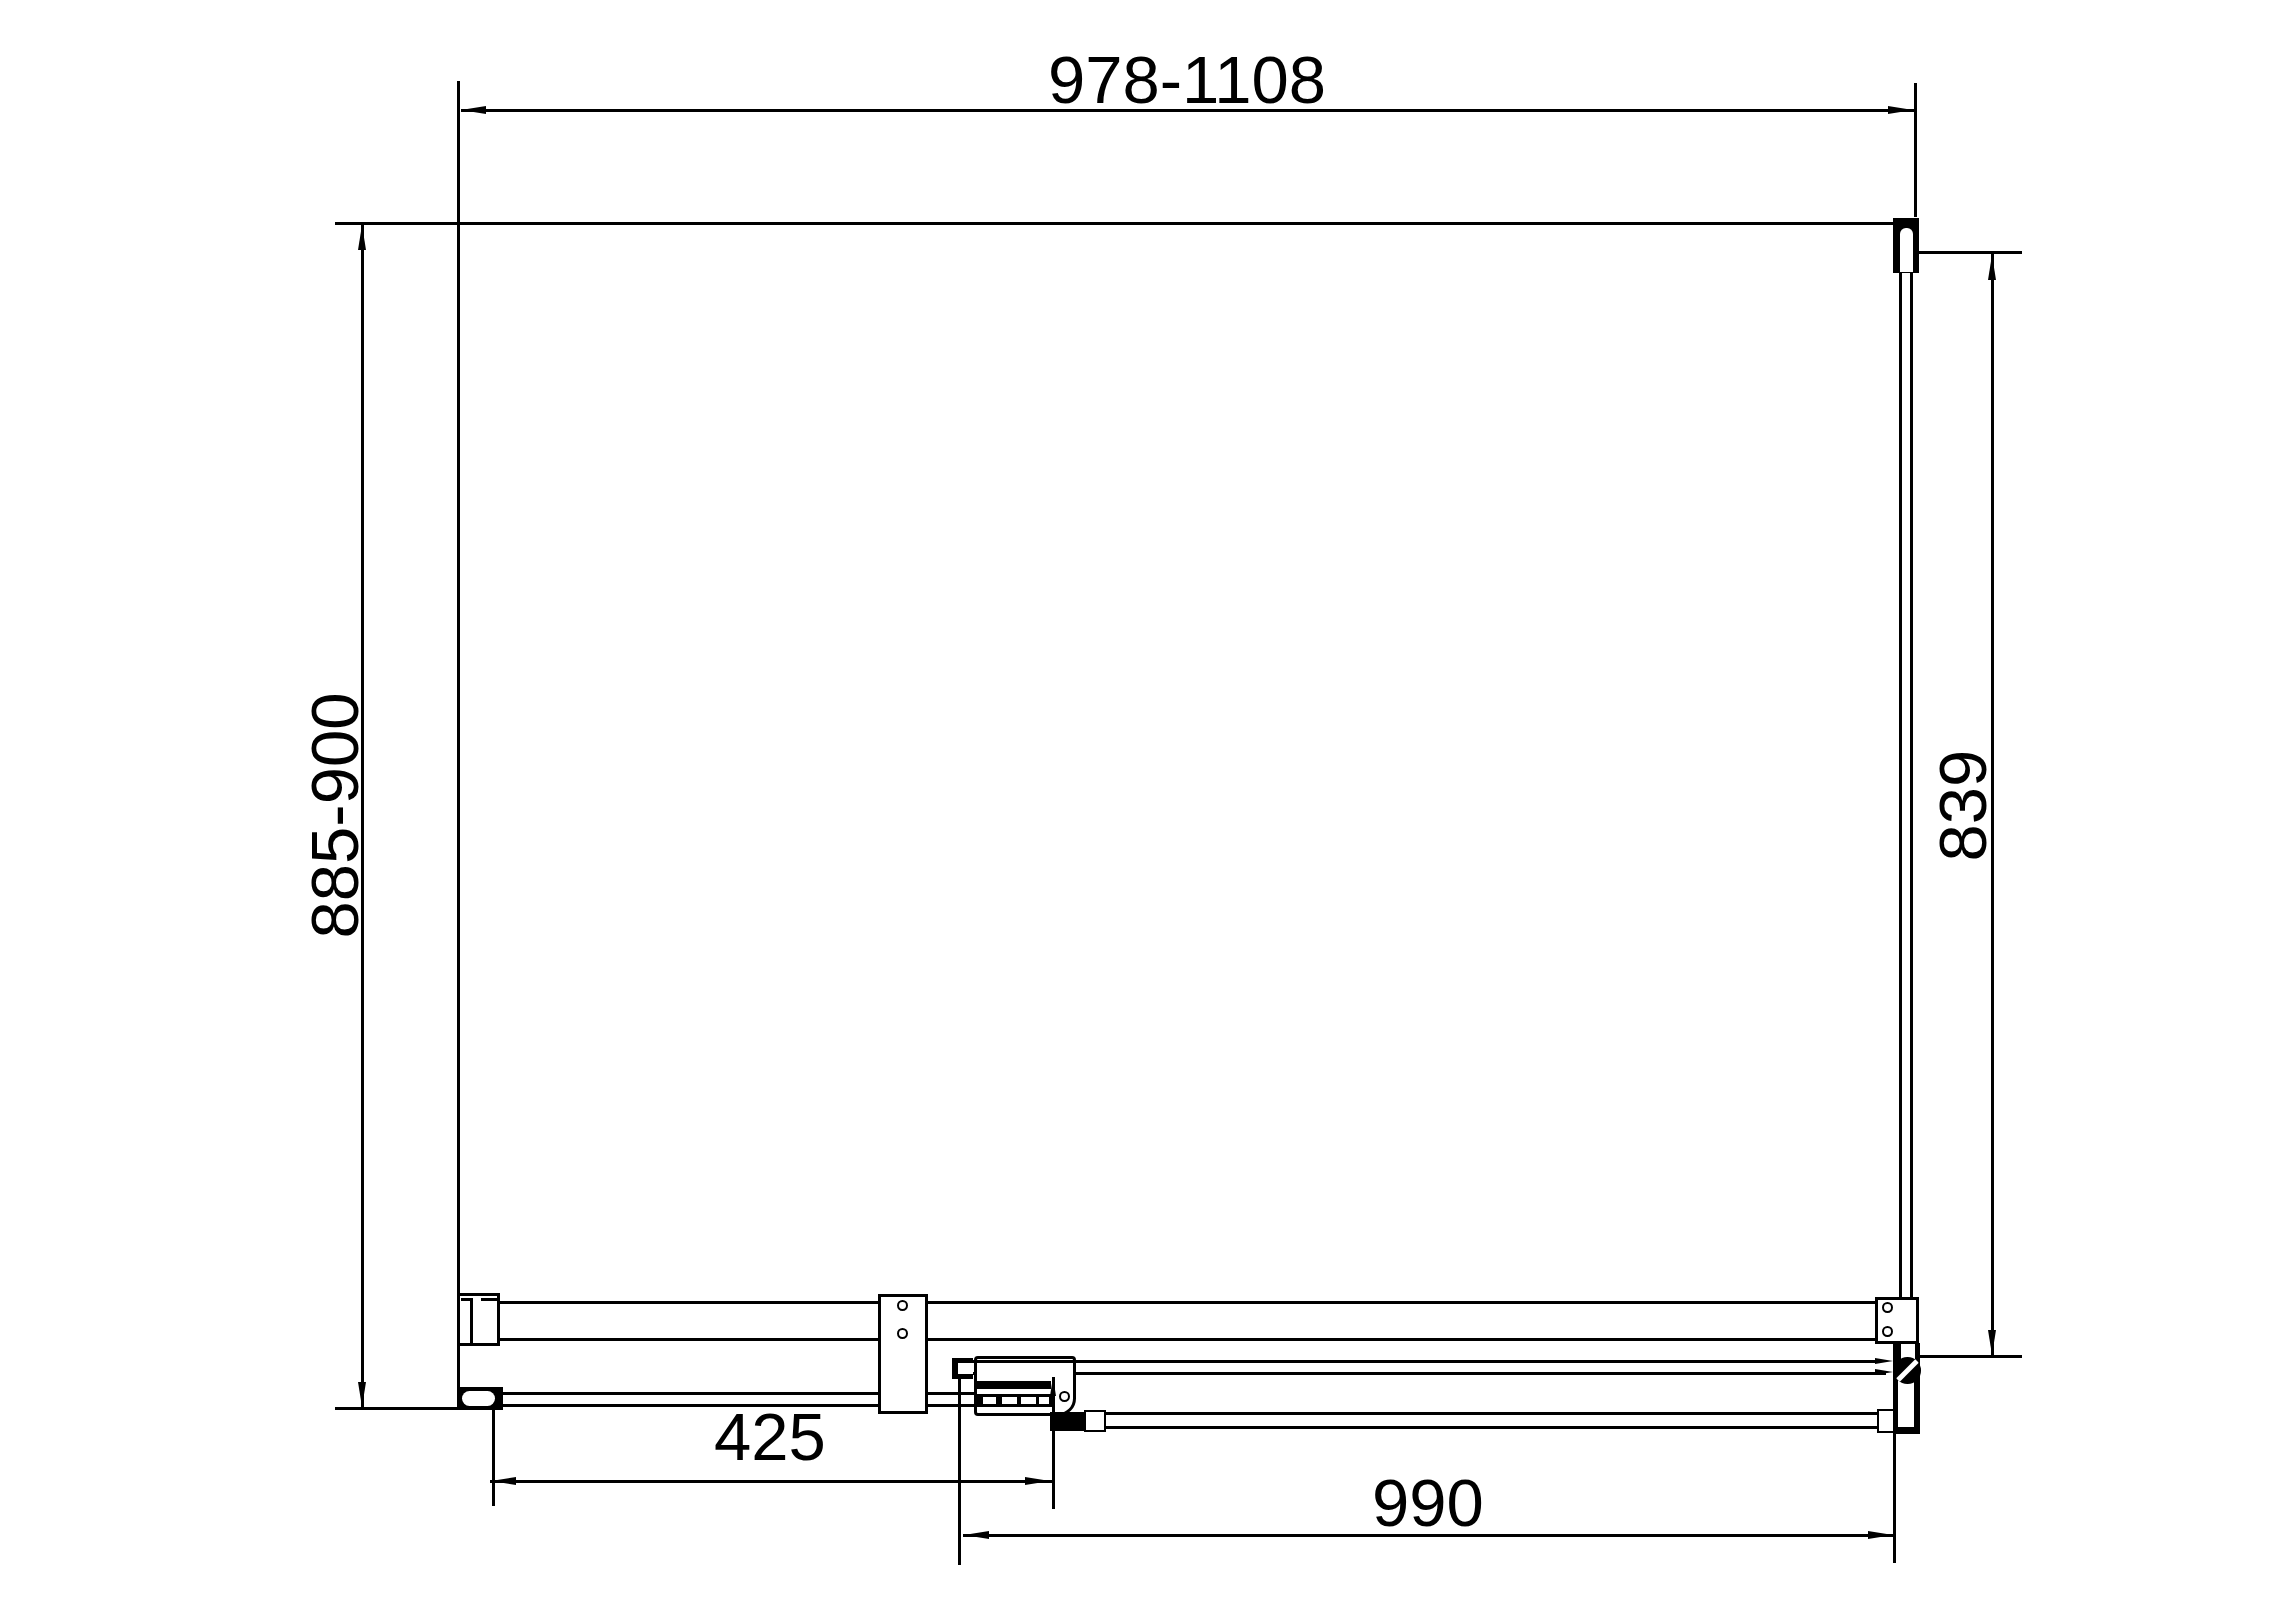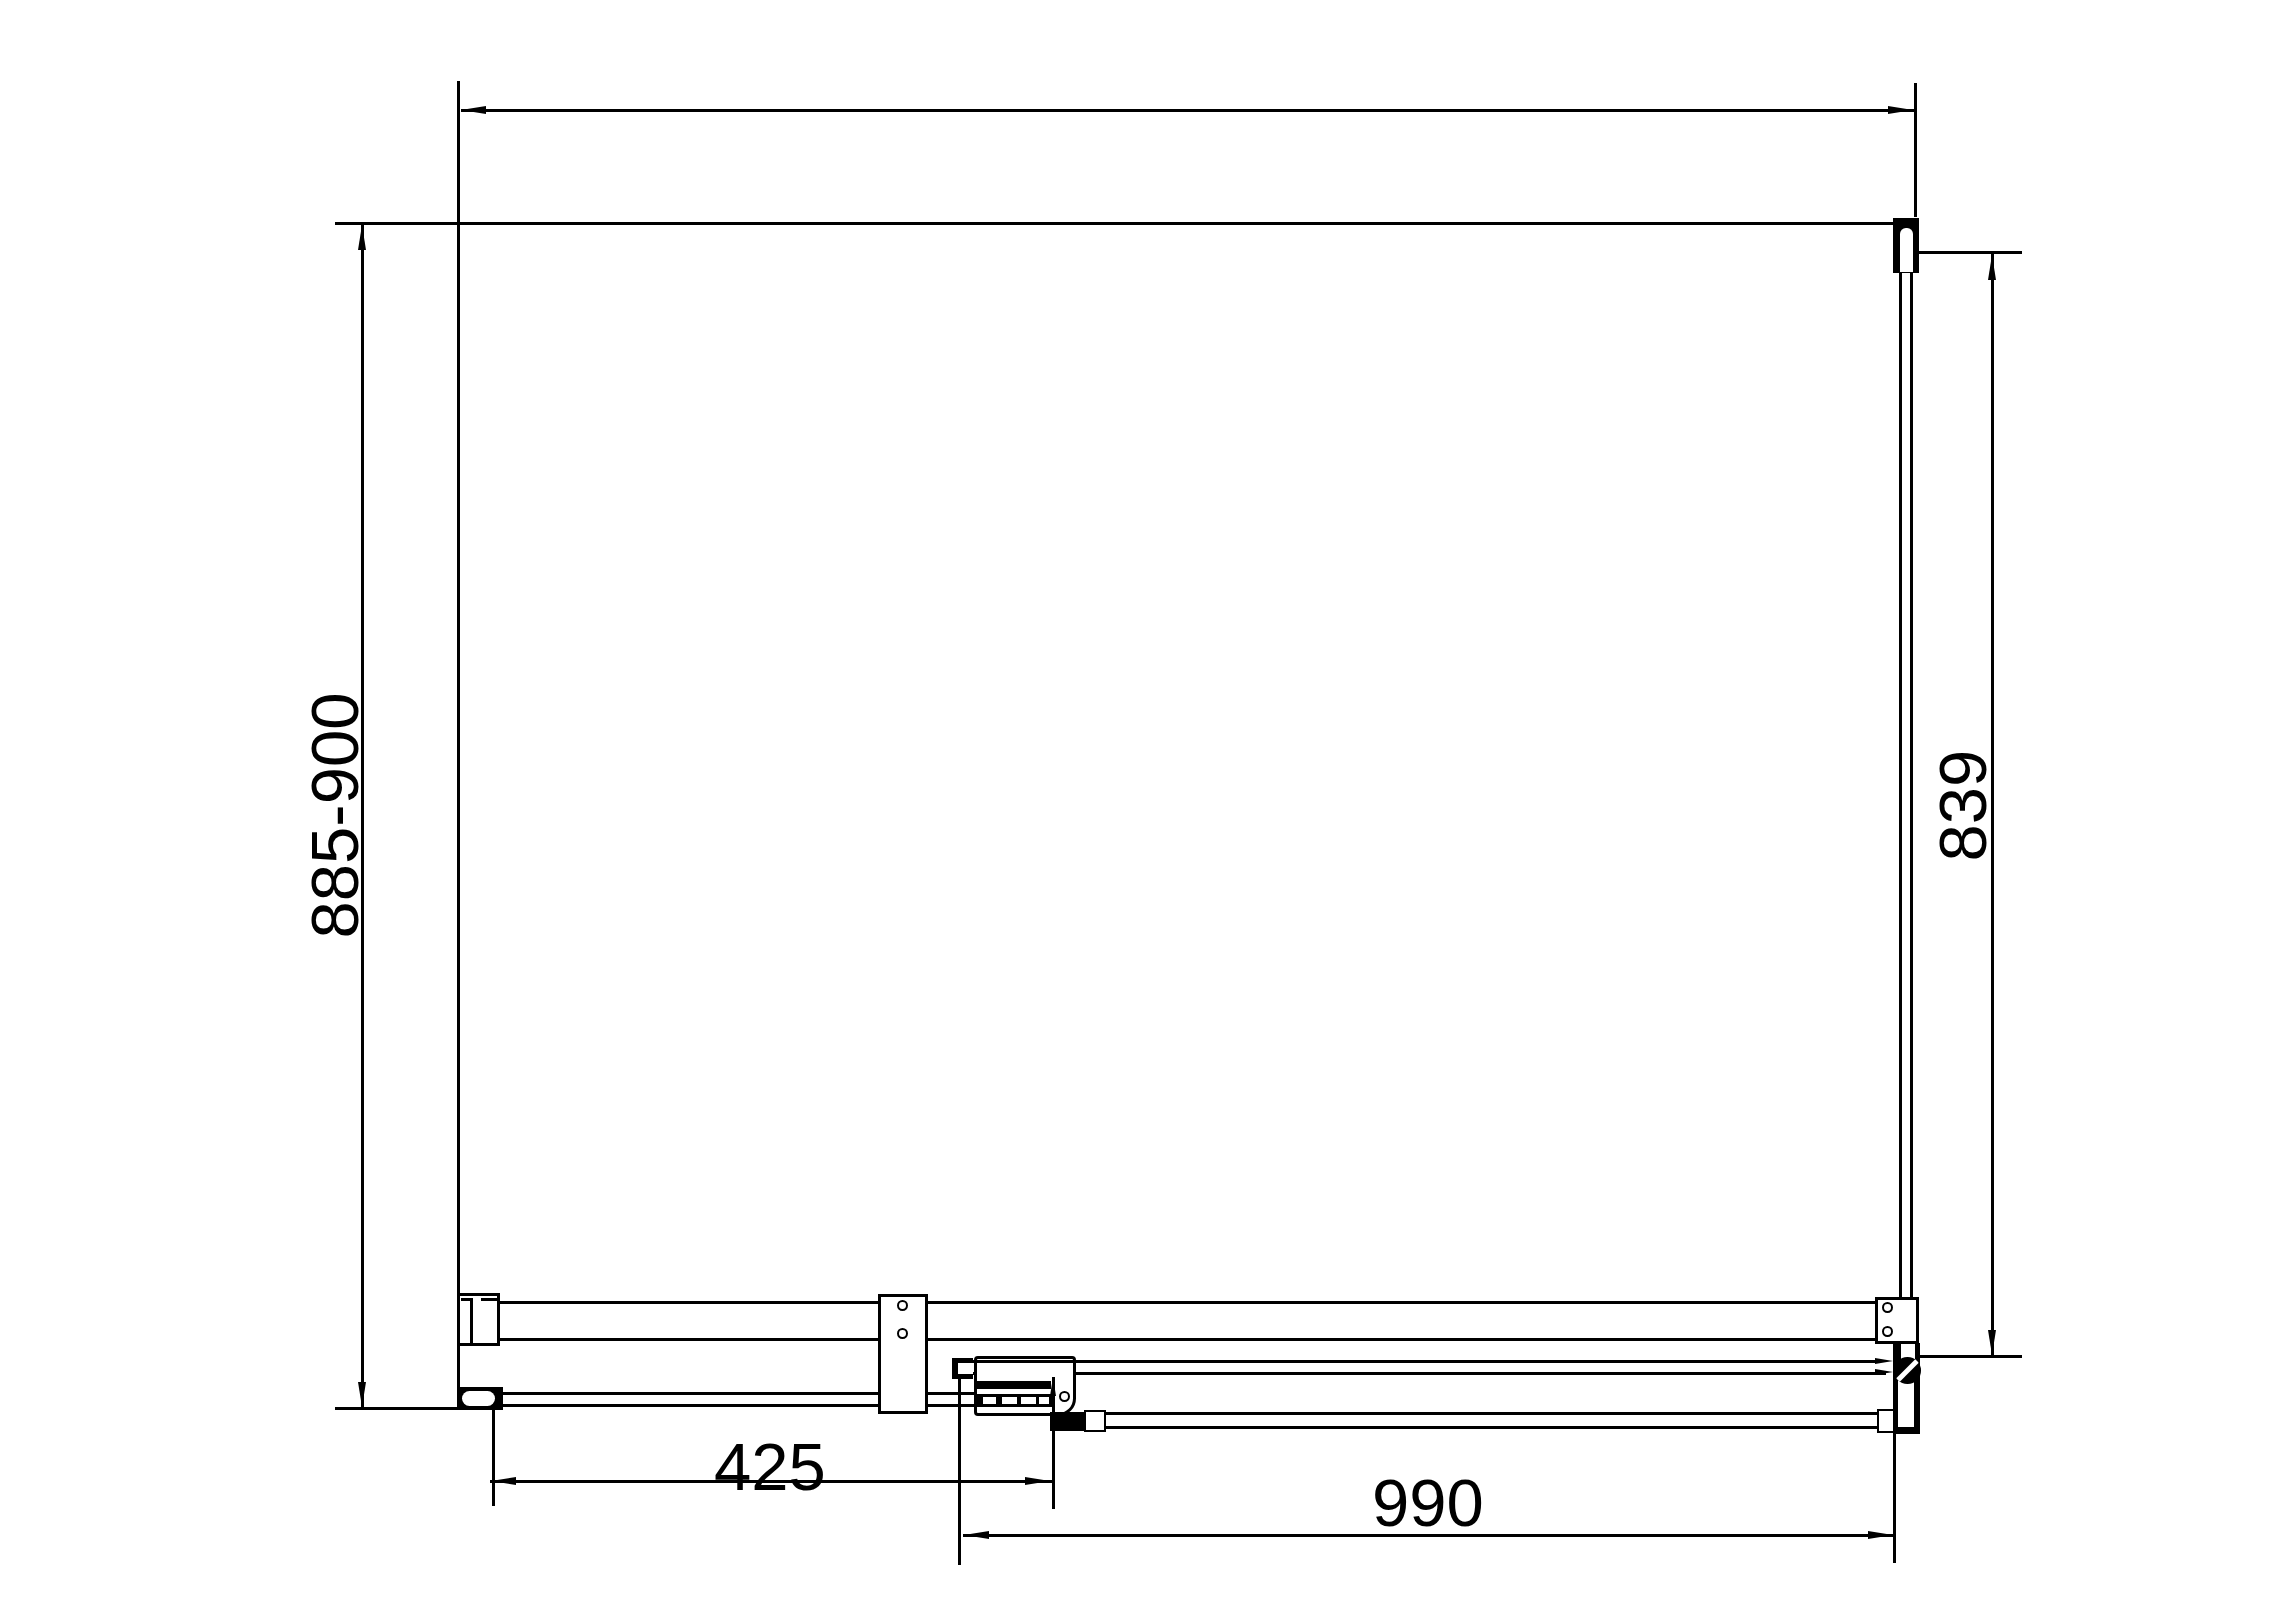--- a/index.html
+++ b/index.html
@@ -79,20 +79,21 @@
   <div class="sh" style="left:1050px;top:1412px;width:36px;height:18.6px;background:#000;"></div>
 
   <div class="ln" style="left:969px;top:1360px;width:909px;height:2.9px;"></div>
   <div class="ar ar-rs" style="left:1875px;top:1358px;"></div>
   <div class="ar ar-rs" style="left:1875px;top:1369px;"></div>
 
   <div class="dl" style="left:461px;top:109px;width:1453px;height:2.5px;"></div>
   <div class="dl" style="left:1914px;top:83px;width:2.5px;height:134px;"></div>
   <div class="ar ar-l" style="left:461px;top:106px;"></div>
   <div class="ar ar-r" style="left:1888px;top:106px;"></div>
+  <div class="txt" style="left:1030px;top:46px;width:314px;">978-1108</div>
 
   <div class="dl" style="left:361px;top:224px;width:2.5px;height:1184px;"></div>
   <div class="dl" style="left:335px;top:222px;width:123px;height:2.5px;"></div>
   <div class="dl" style="left:335px;top:1407px;width:123px;height:2.5px;"></div>
   <div class="ar ar-u" style="left:358px;top:225px;"></div>
   <div class="ar ar-d" style="left:358px;top:1382px;"></div>
   <div class="txt rot" style="left:177px;top:782px;width:314px;height:67px;">885-900</div>
 
   <div class="dl" style="left:1991px;top:254px;width:2.5px;height:1102px;"></div>
   <div class="dl" style="left:1918px;top:251px;width:104px;height:2.5px;"></div>
@@ -100,21 +101,21 @@
   <div class="ar ar-u" style="left:1988px;top:255px;"></div>
   <div class="ar ar-d" style="left:1988px;top:1330px;"></div>
   <div class="txt rot" style="left:1864px;top:772px;width:196px;height:67px;">839</div>
 
   <div class="dl" style="left:490px;top:1480px;width:562px;height:2.5px;"></div>
   <div class="dl" style="left:492px;top:1409px;width:2.5px;height:97px;"></div>
   <div class="dl" style="left:1052px;top:1377px;width:2.5px;height:132px;"></div>
   <div class="ar ar-us" style="left:1050px;top:1377px;"></div>
   <div class="ar ar-l" style="left:491px;top:1477px;"></div>
   <div class="ar ar-r" style="left:1025px;top:1477px;"></div>
-  <div class="txt" style="left:672px;top:1433px;width:196px;">425</div>
+  <div class="txt" style="left:672px;top:1403px;width:196px;">425</div>
 
   <div class="dl" style="left:963px;top:1534px;width:930px;height:2.5px;"></div>
   <div class="dl" style="left:958px;top:1379px;width:2.5px;height:186px;"></div>
   <div class="dl" style="left:1893px;top:1434px;width:2.5px;height:129px;"></div>
   <div class="ar ar-l" style="left:964px;top:1531px;"></div>
   <div class="ar ar-r" style="left:1868px;top:1531px;"></div>
   <div class="txt" style="left:1330px;top:1469px;width:196px;">990</div>
 
 </div>
 

